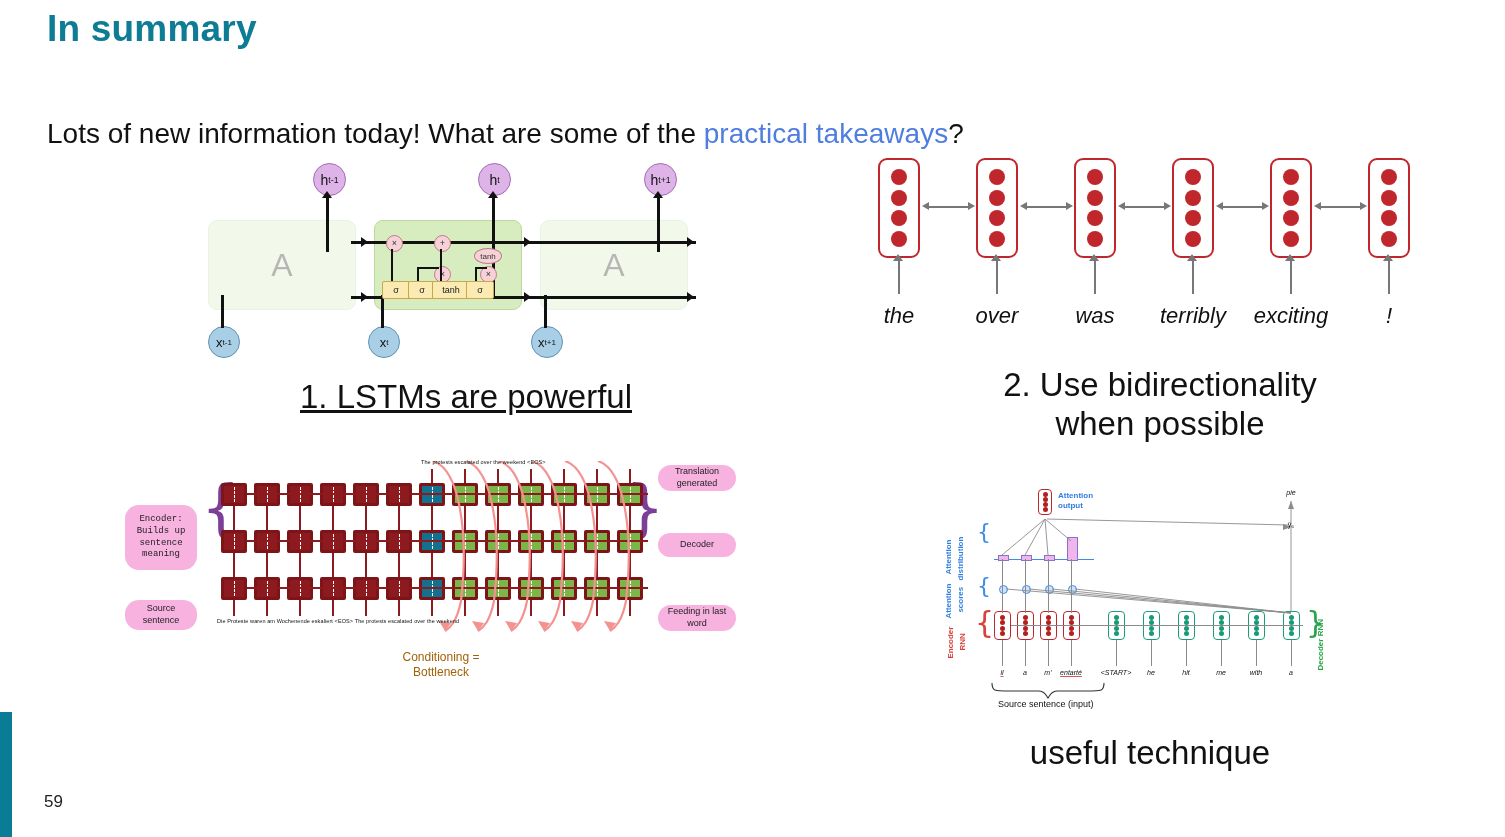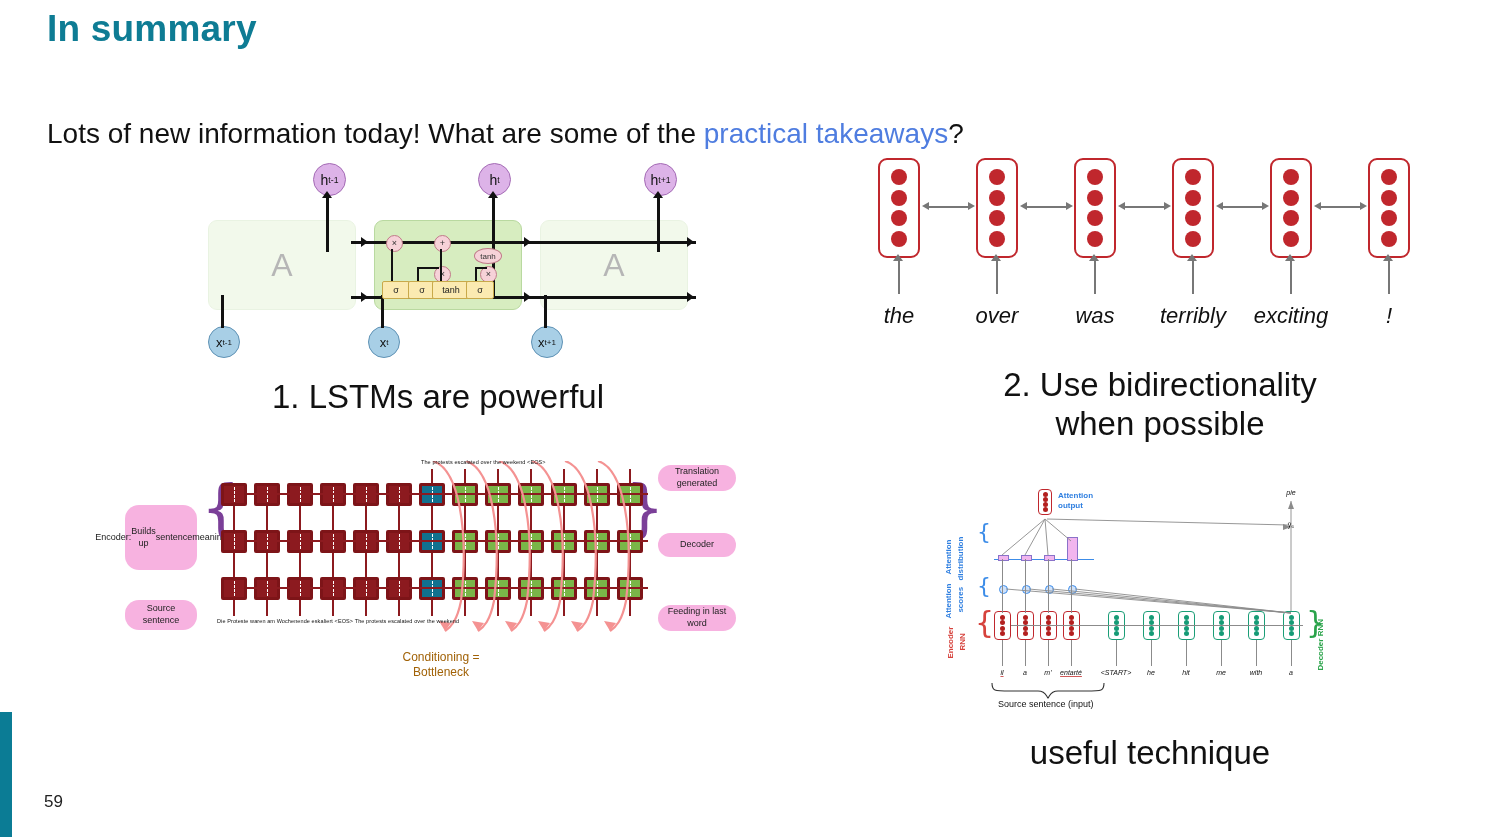--- a/index.html
+++ b/index.html
@@ -345,30 +345,30 @@
 
     <div class="dbl" style="left:360px;width:44px;"></div>
     <div class="dbl-l" style="left:356px;"></div>
     <div class="dbl-r" style="left:402px;"></div>
 
     <div class="dbl" style="left:458px;width:44px;"></div>
     <div class="dbl-l" style="left:454px;"></div>
     <div class="dbl-r" style="left:500px;"></div>
   </div>
 
-  <div class="caption" style="left:148px;top:378px;width:580px;">1. LSTMs are powerful</div>
+  <div class="caption" style="left:176px;top:378px;width:580px;text-decoration:underline;">1. LSTMs are powerful</div>
 
   <div class="caption" style="left:900px;top:366px;width:520px;">
     <div>2. Use bidirectionality</div>
     <div>when possible</div>
   </div>
 
   <div class="nmt">
 
-    <div class="pill" style="left:0px;top:50px;width:72px;height:65px;flex-direction:row;">
+    <div class="pill" style="left:0px;top:50px;width:72px;height:65px;flex-direction:column;font-family:Liberation Mono, monospace;">
       <span>Encoder:</span>
       <span>Builds up</span>
       <span>sentence</span>
       <span>meaning</span>
     </div>
 
     <div class="pill" style="left:0px;top:145px;width:72px;height:30px;flex-direction:column;">
       <span>Source</span>
       <span>sentence</span>
     </div>

